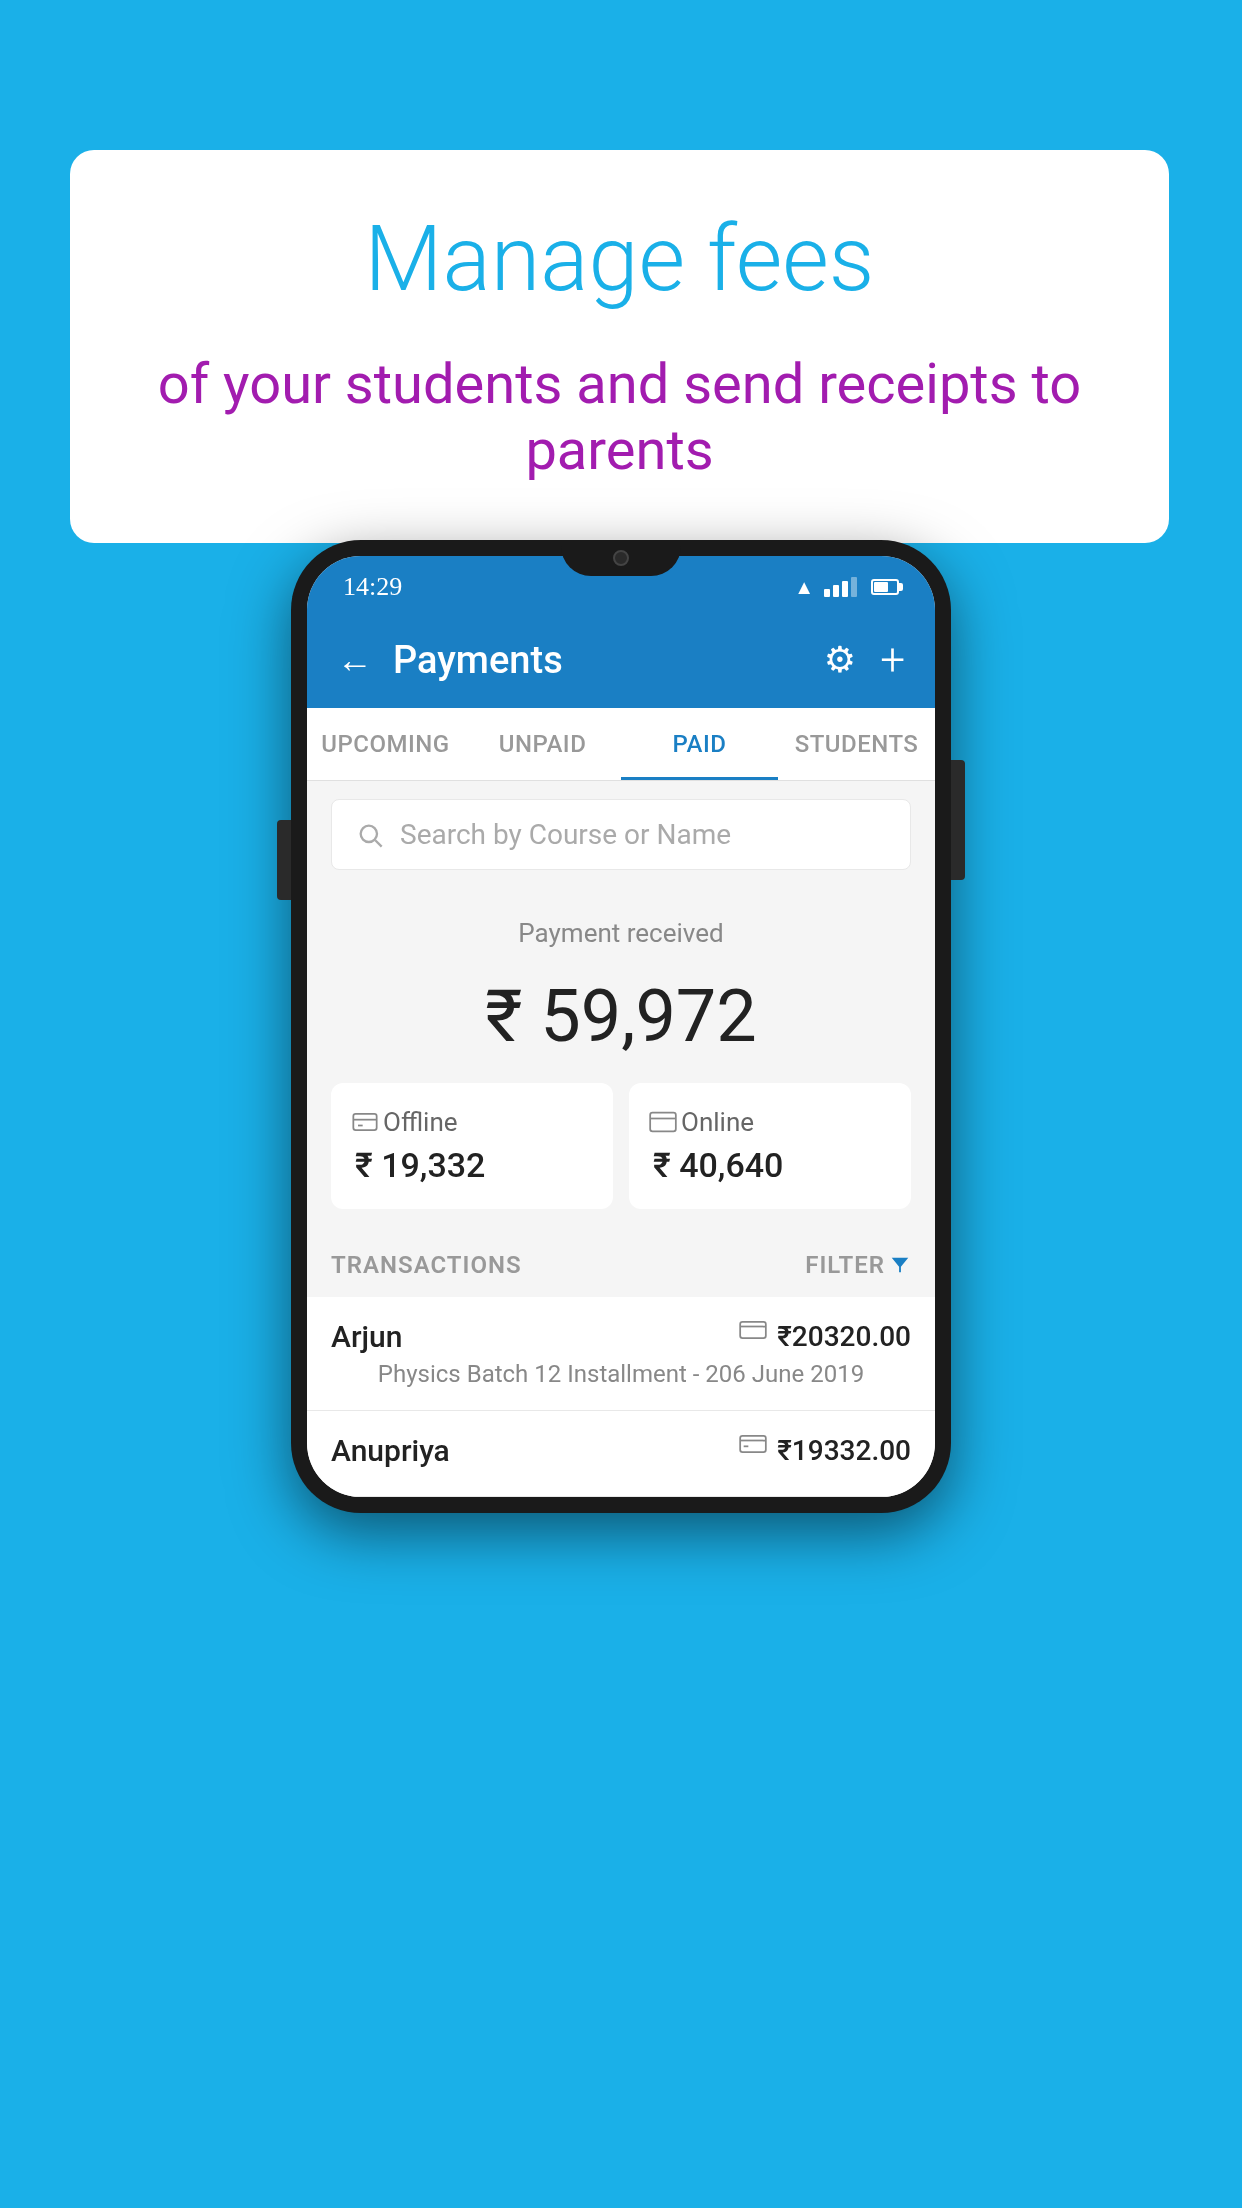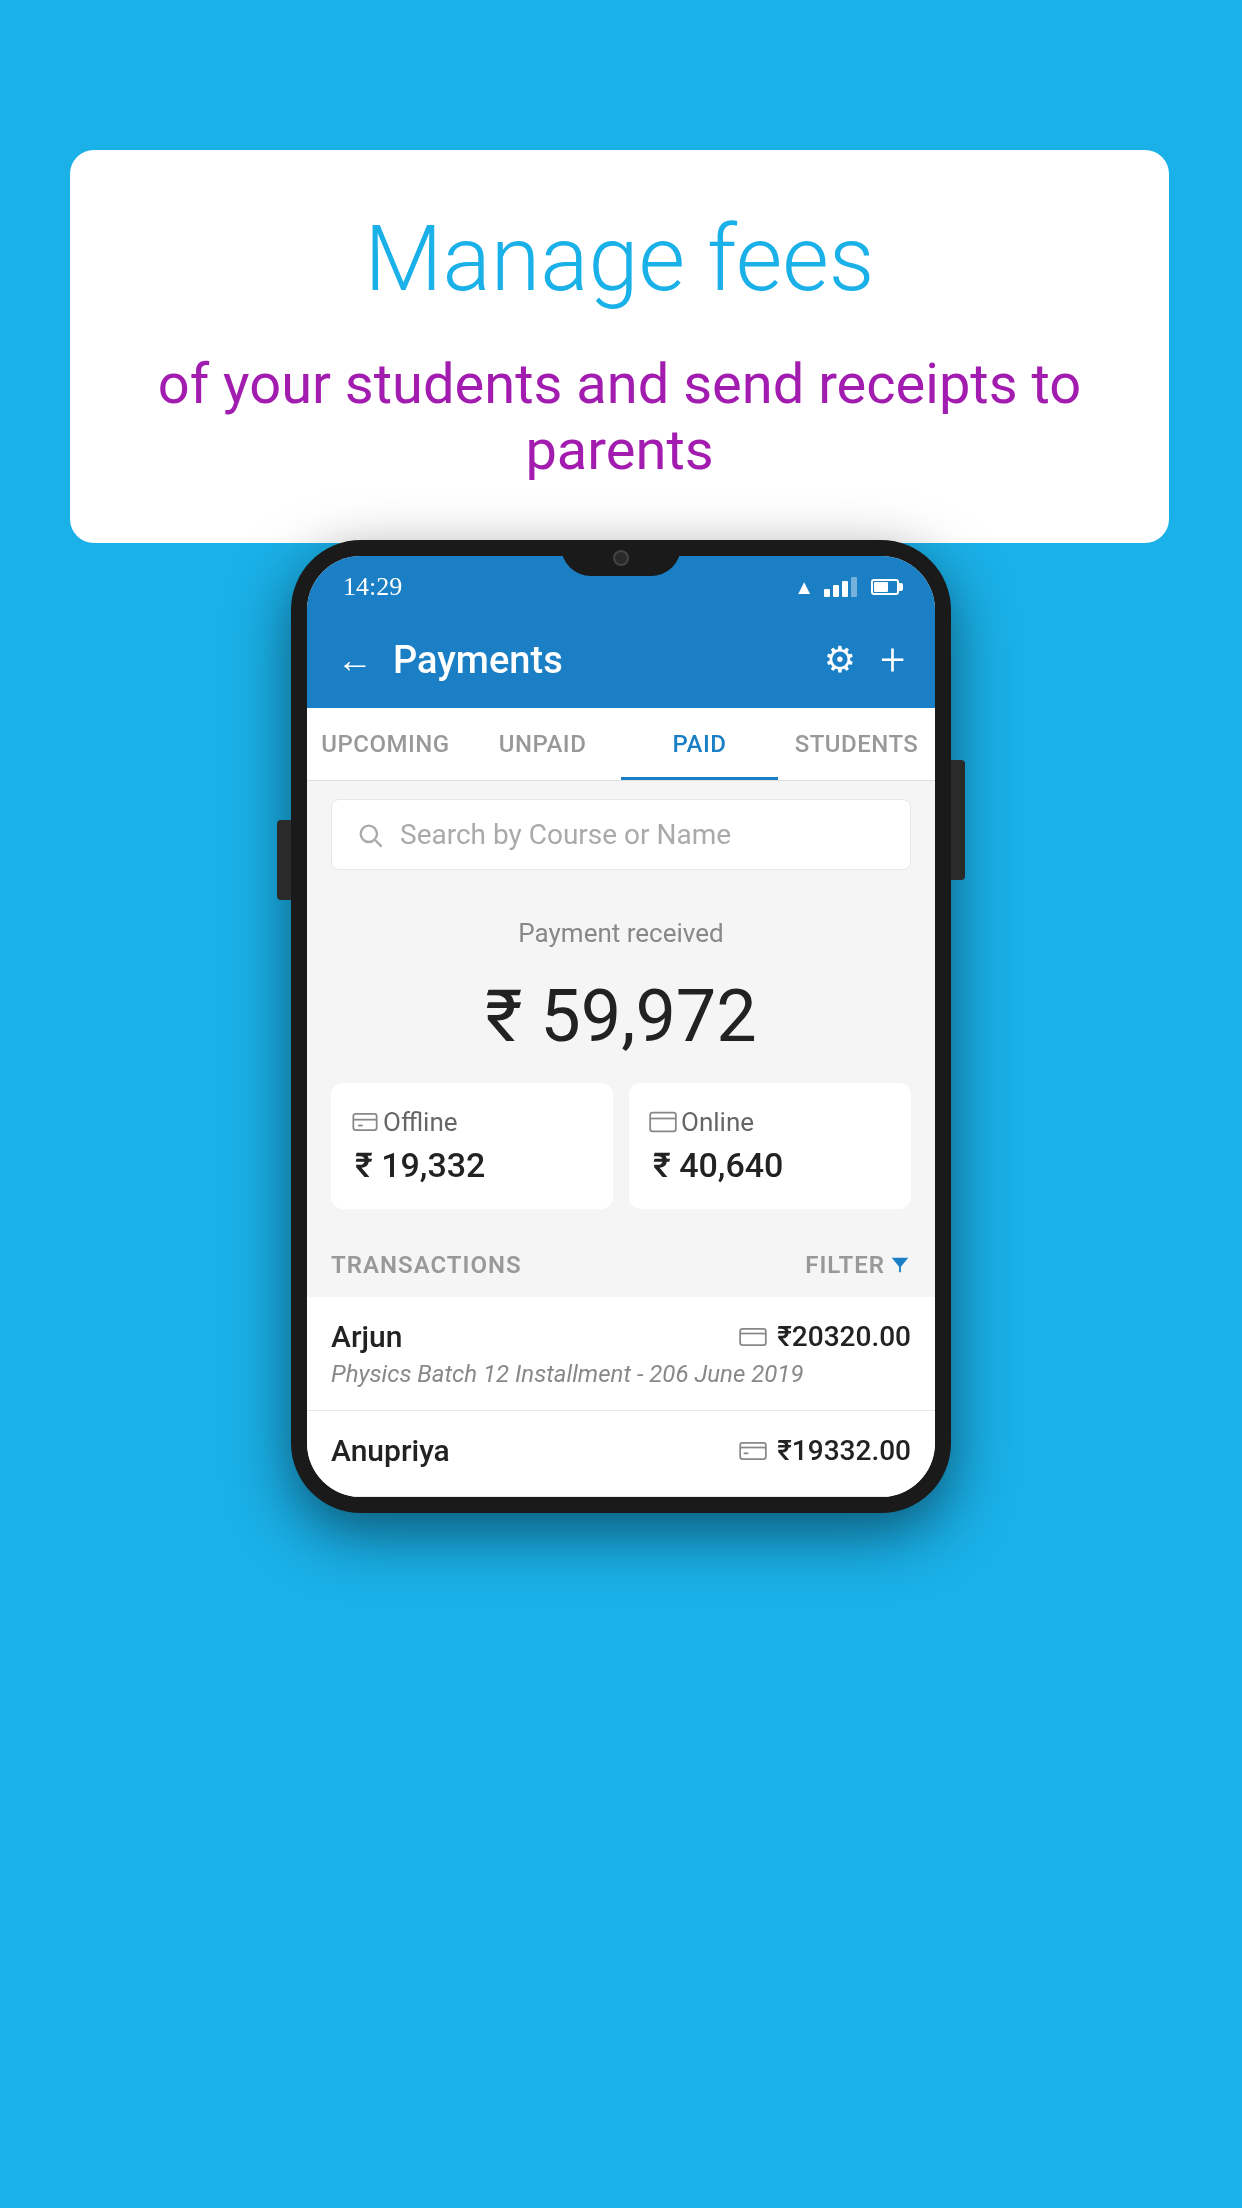--- a/index.html
+++ b/index.html
@@ -341,35 +341,34 @@
     }
 
     .transaction-name {
       color: #222;
       font-size: 30px;
       font-weight: 500;
     }
 
     .transaction-amount-container {
       display: flex;
-      align-items: center;
+      align-items: flex-start;
       gap: 10px;
     }
 
     .transaction-amount {
       color: #222;
       font-size: 28px;
       font-weight: 500;
     }
 
     .transaction-bottom {
       display: flex;
-      justify-content: flex-start;
-      align-items: center;
-      font-style: italic;
+      justify-content: center;
+      align-items: center;
     }
 
     .transaction-course {
       color: #888;
       font-size: 24px;
     }
 
     .transaction-date {
       color: #888;
       font-size: 24px;

